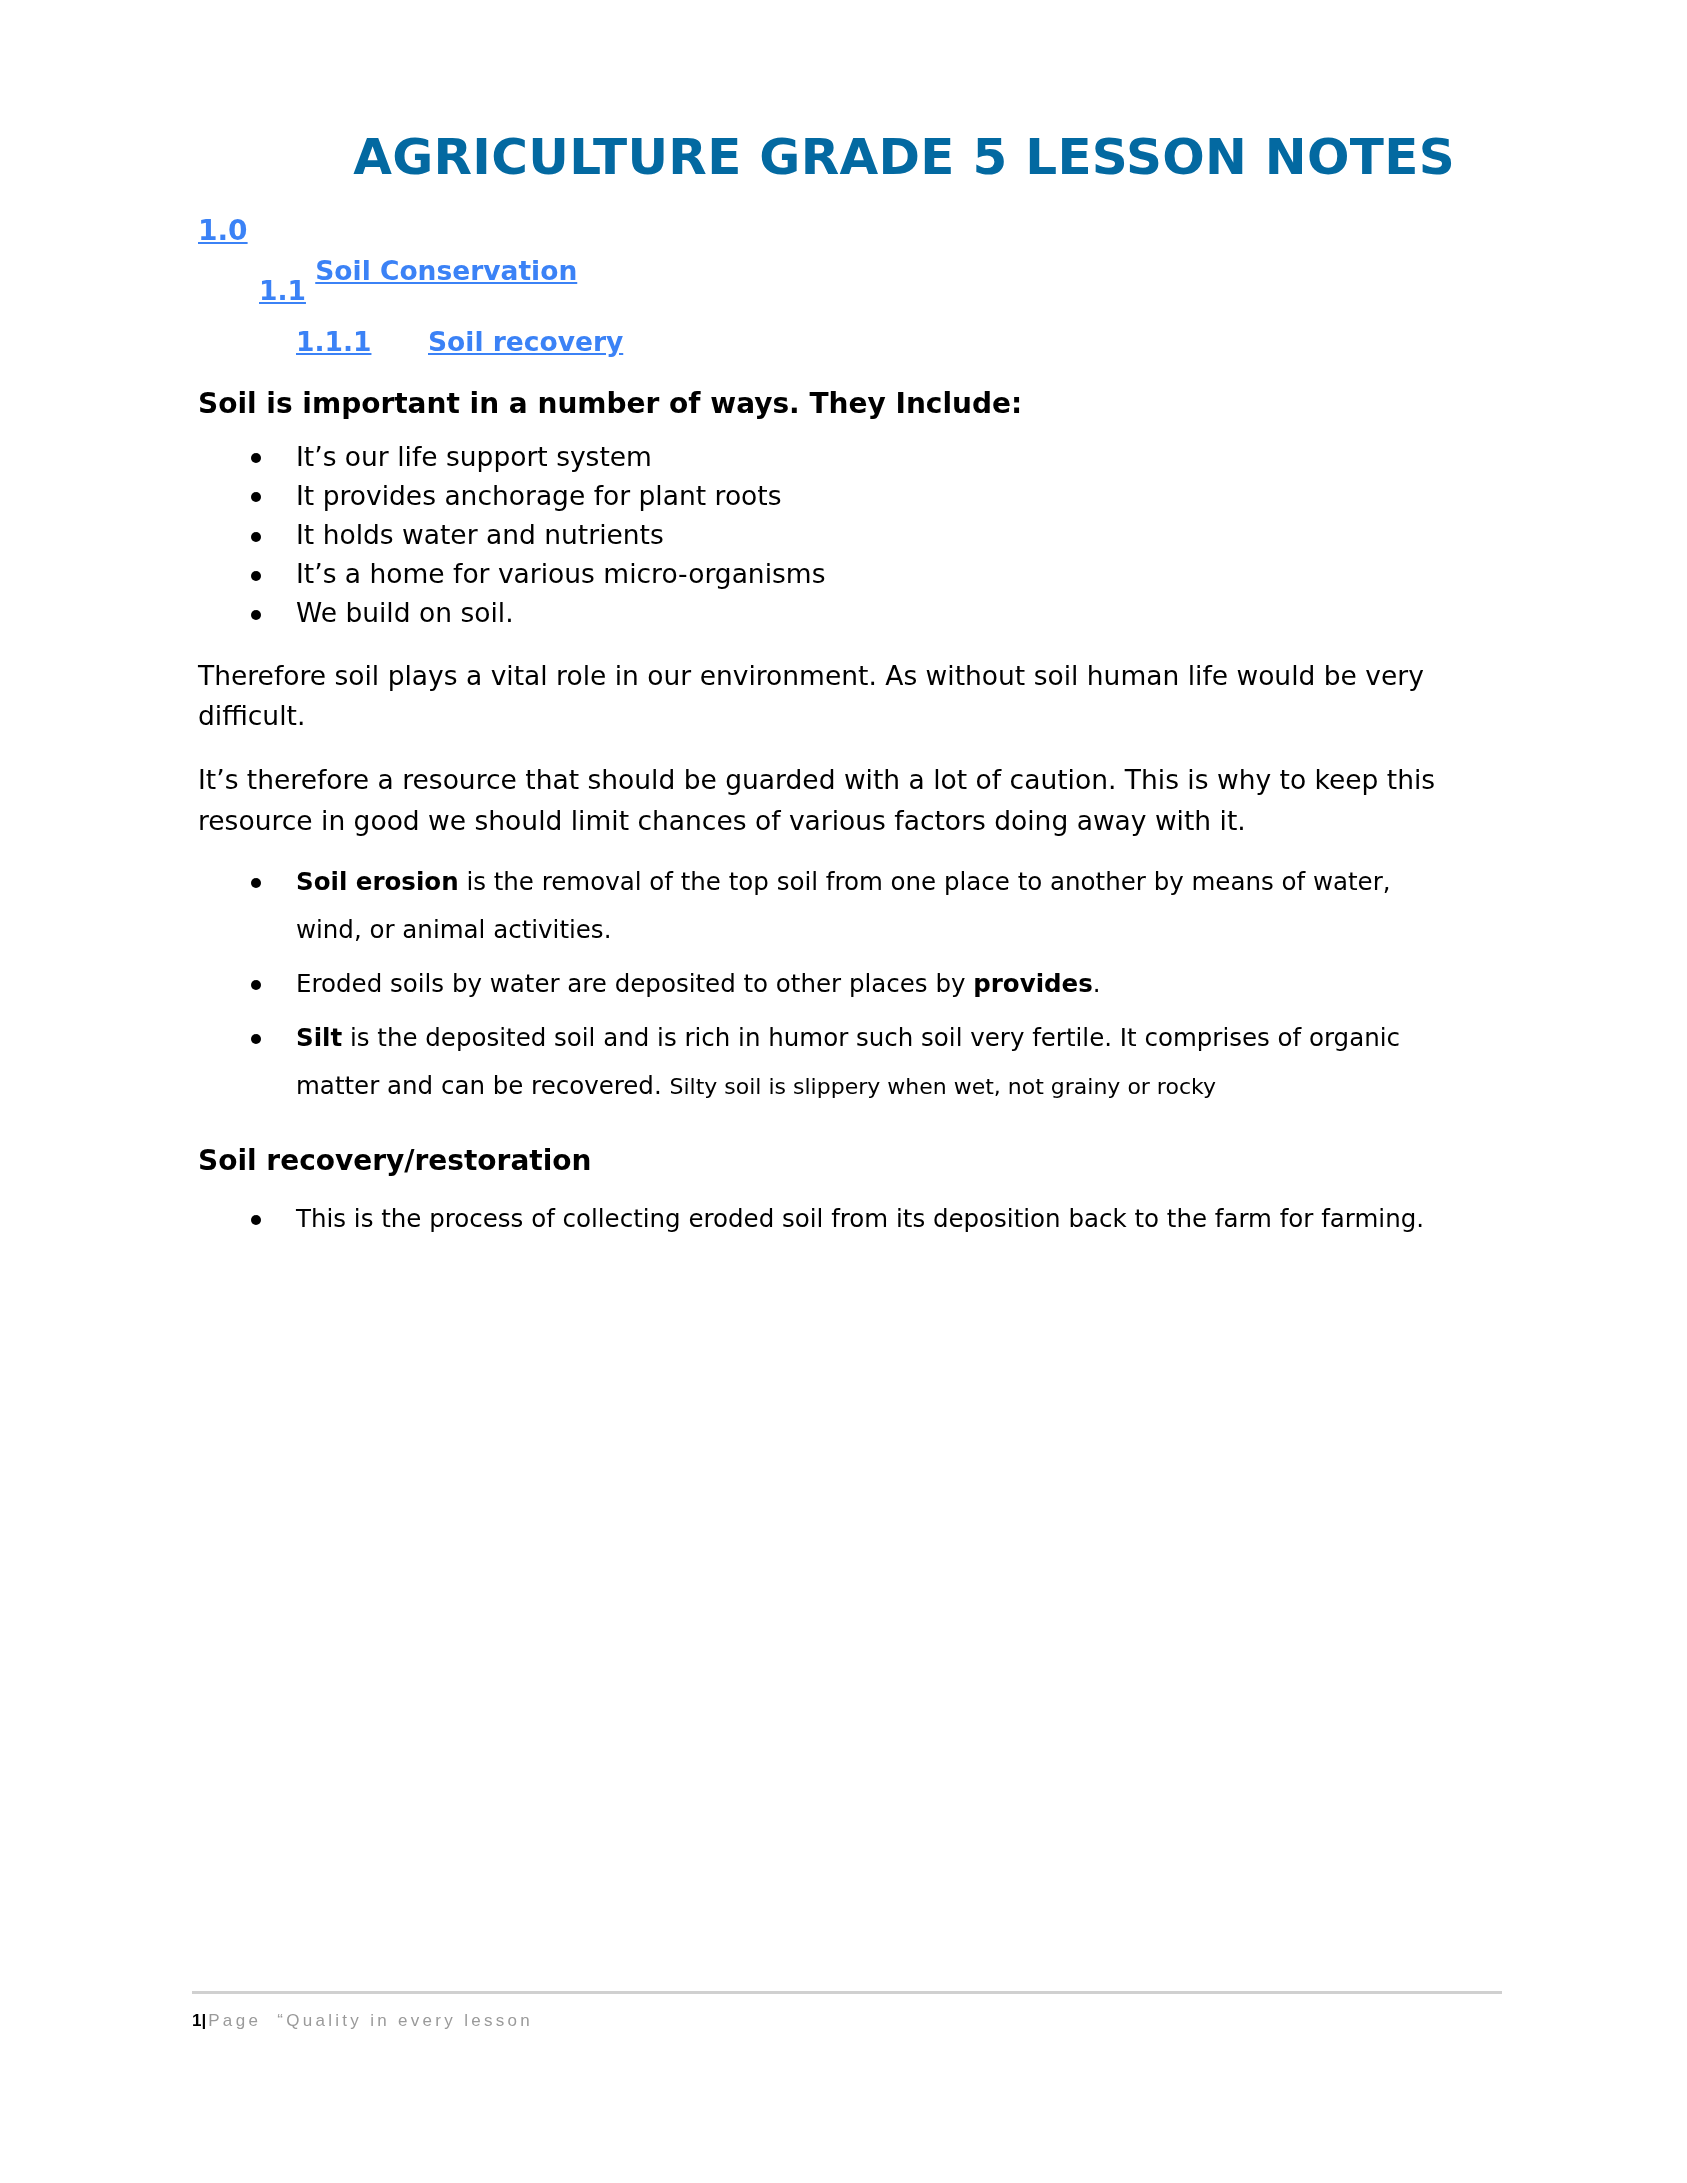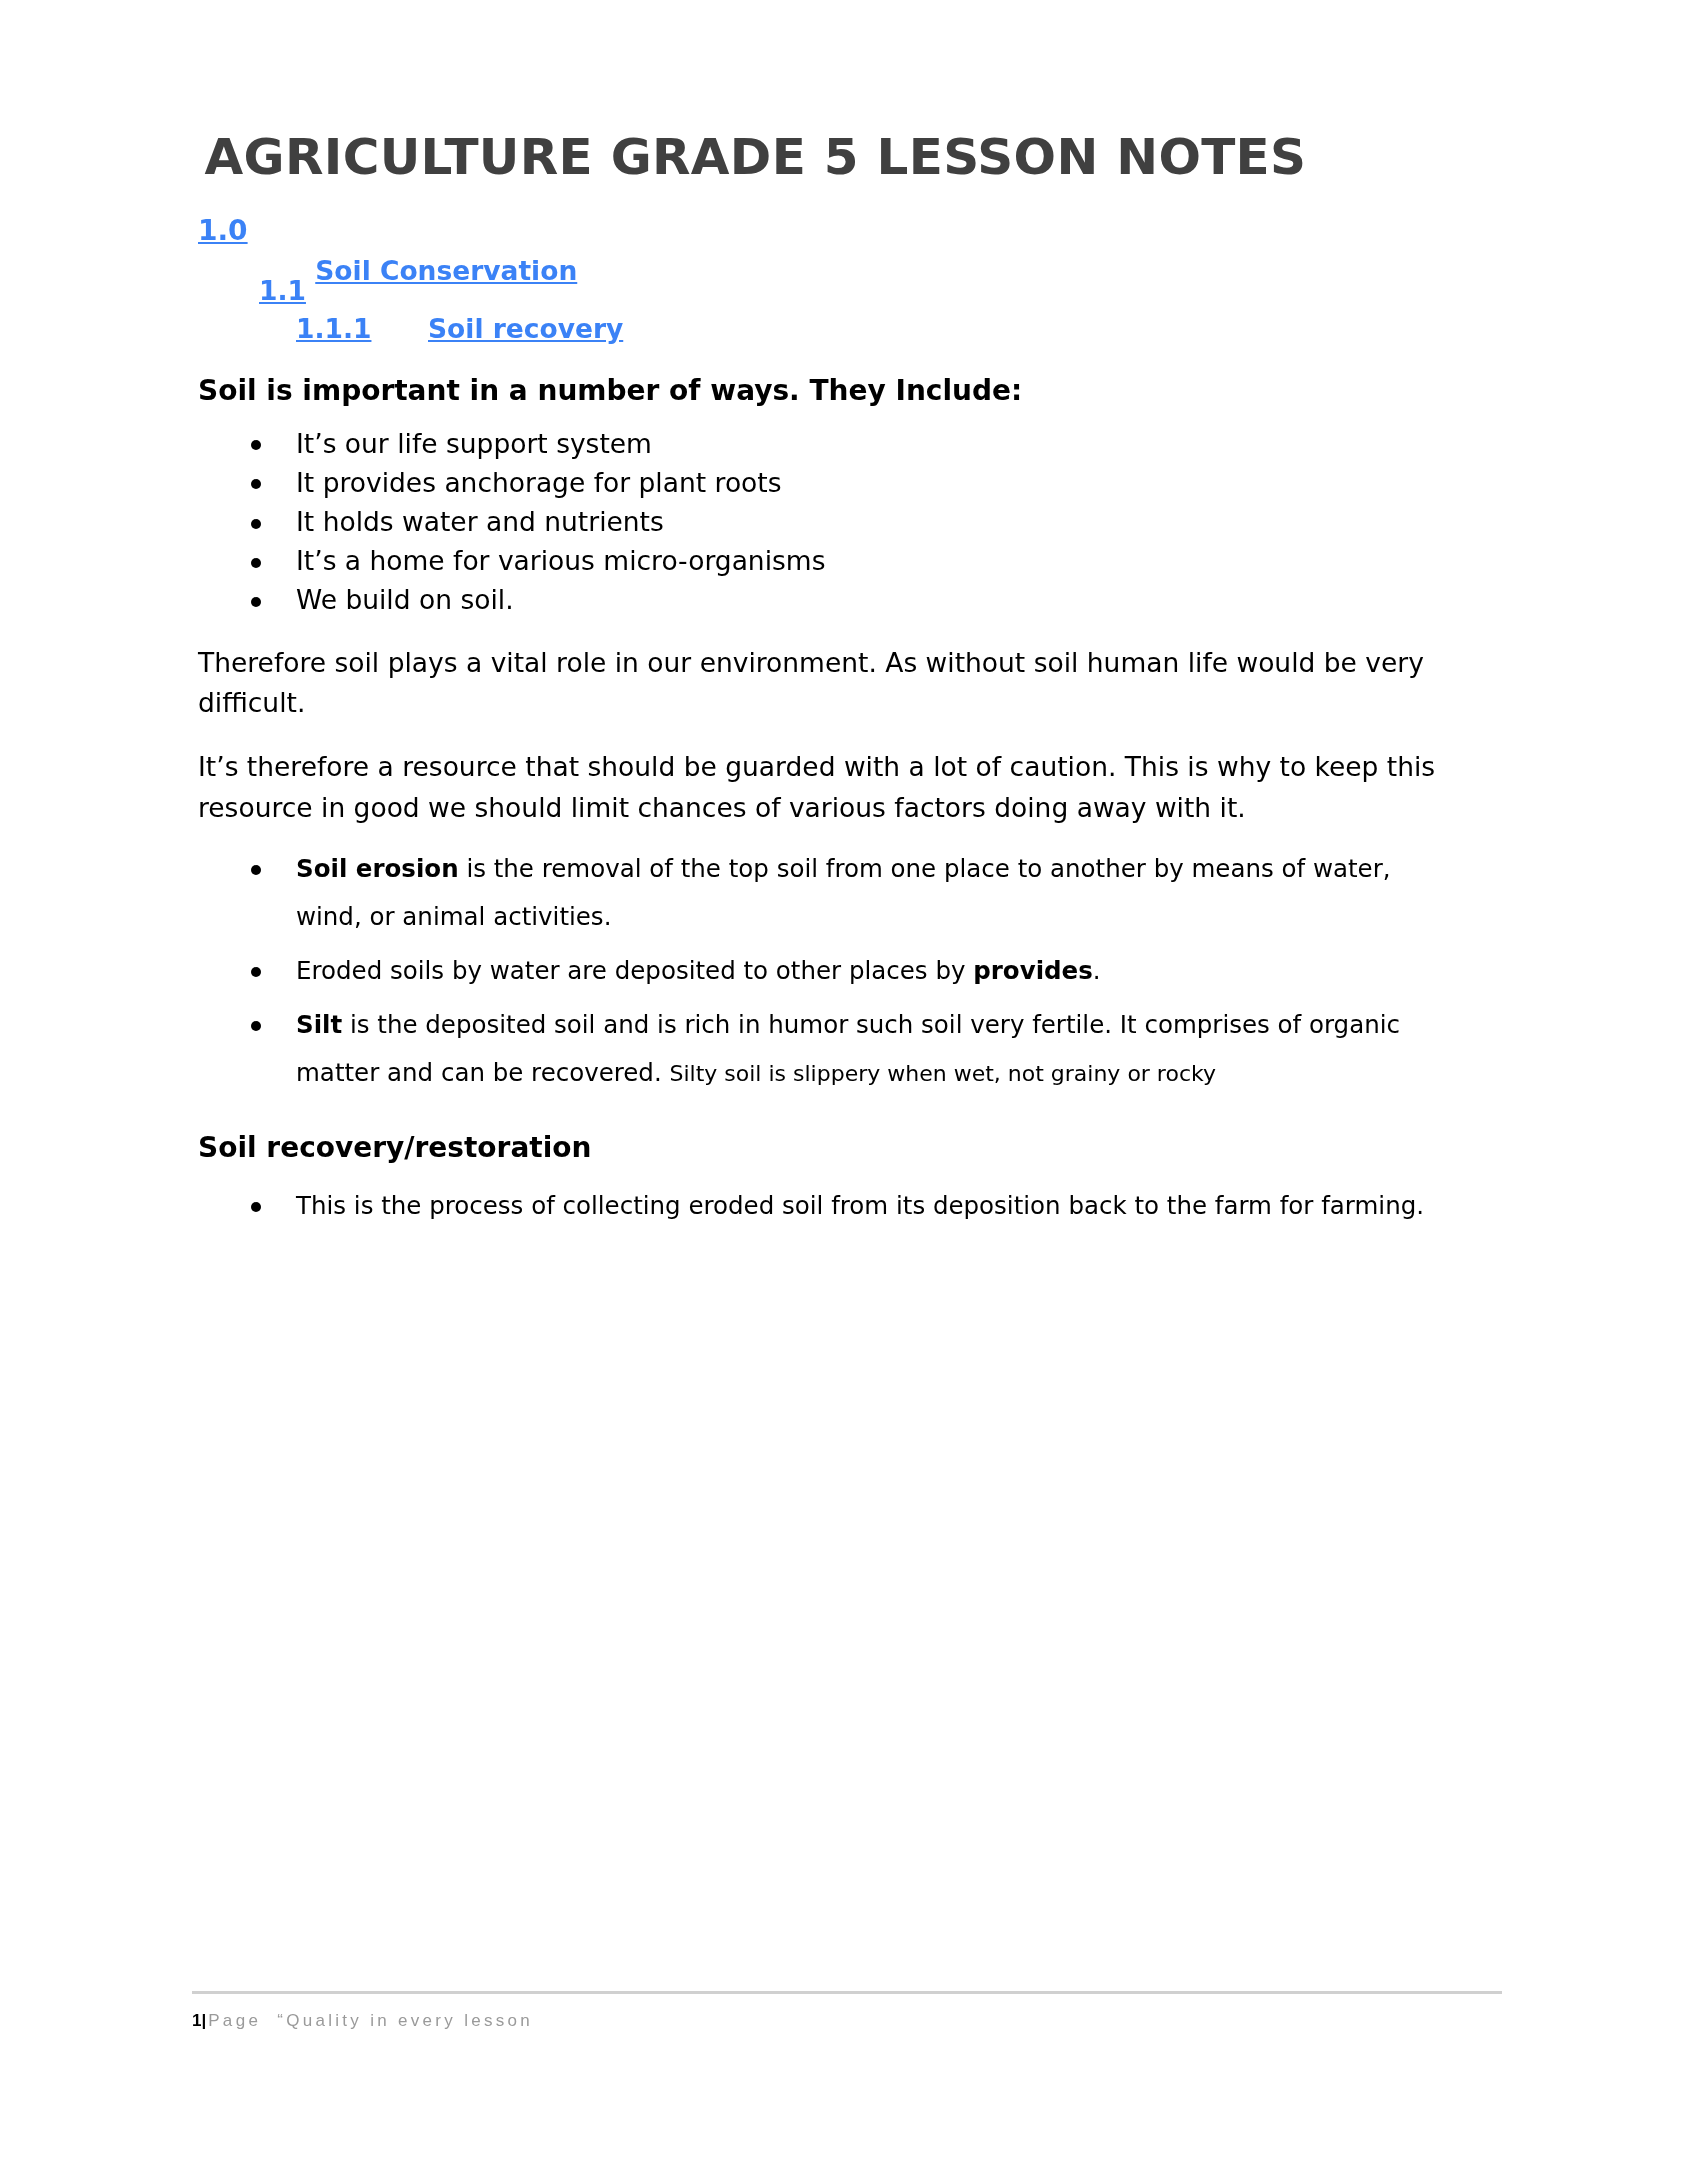--- a/index.html
+++ b/index.html
@@ -27,22 +27,22 @@
     width: 1257px;
   }
 
   
   .doc-title {
     font-family: "DejaVu Sans", sans-serif;
     font-weight: bold;
     font-size: 50px;
     line-height: 1.0;
     letter-spacing: 0.3px;
-    color: #404040;
-    text-align: left;
+    color: #0369a1;
+    text-align: right;
     margin: 0;
     padding-top: 132px;
     padding-left: 6.6px;
     white-space: nowrap;
   }
 
   
   .h-l1, .h-l2, .h-l3 {
     font-family: "DejaVu Sans", sans-serif;
     font-weight: bold;
@@ -59,21 +59,21 @@
   }
   .h-l2 {
     font-size: 26.5px;
     line-height: 1.18;
     margin-top: 8px;
     padding-left: 61px;
   }
   .h-l3 {
     font-size: 26.5px;
     line-height: 1.18;
-    margin-top: 7px;
+    margin-top: 20px;
     padding-left: 98px;
   }
   .h-num-1 { display: inline-block; min-width: 58px; }
   .h-num-2 { display: inline-block; min-width: 0px; padding-right: 9.3px; margin-top: 20px; }
   .h-num-3 { display: inline-block; min-width: 132px; }
 
   
   .lead-bold {
     font-family: "DejaVu Sans", sans-serif;
     font-weight: bold;

